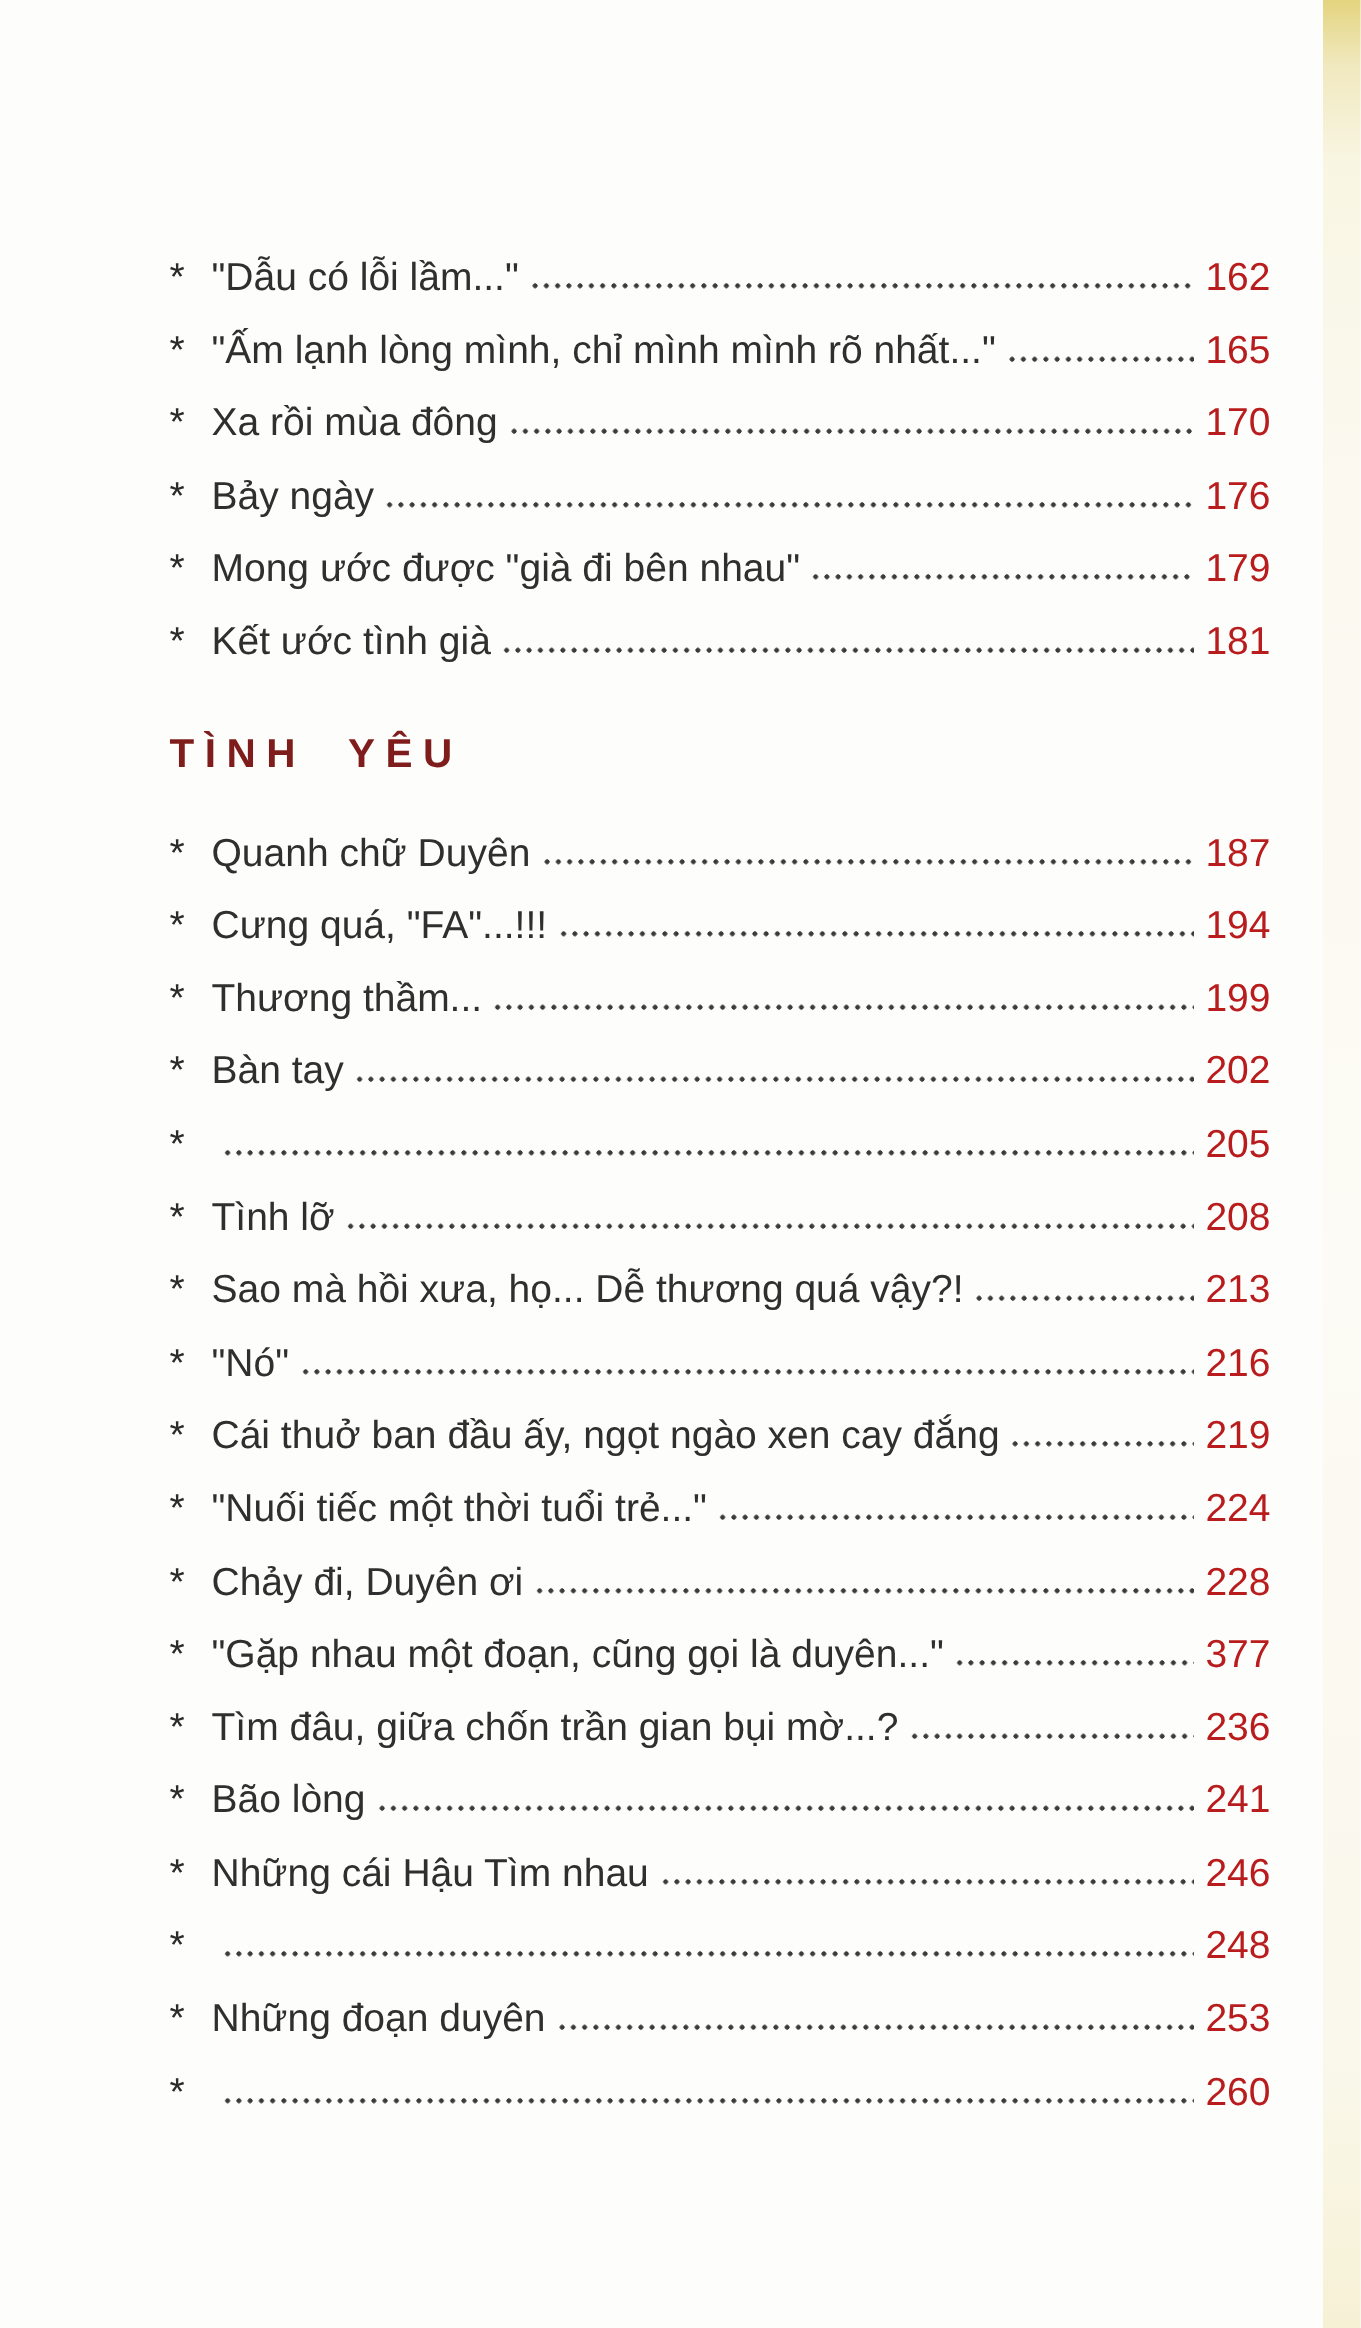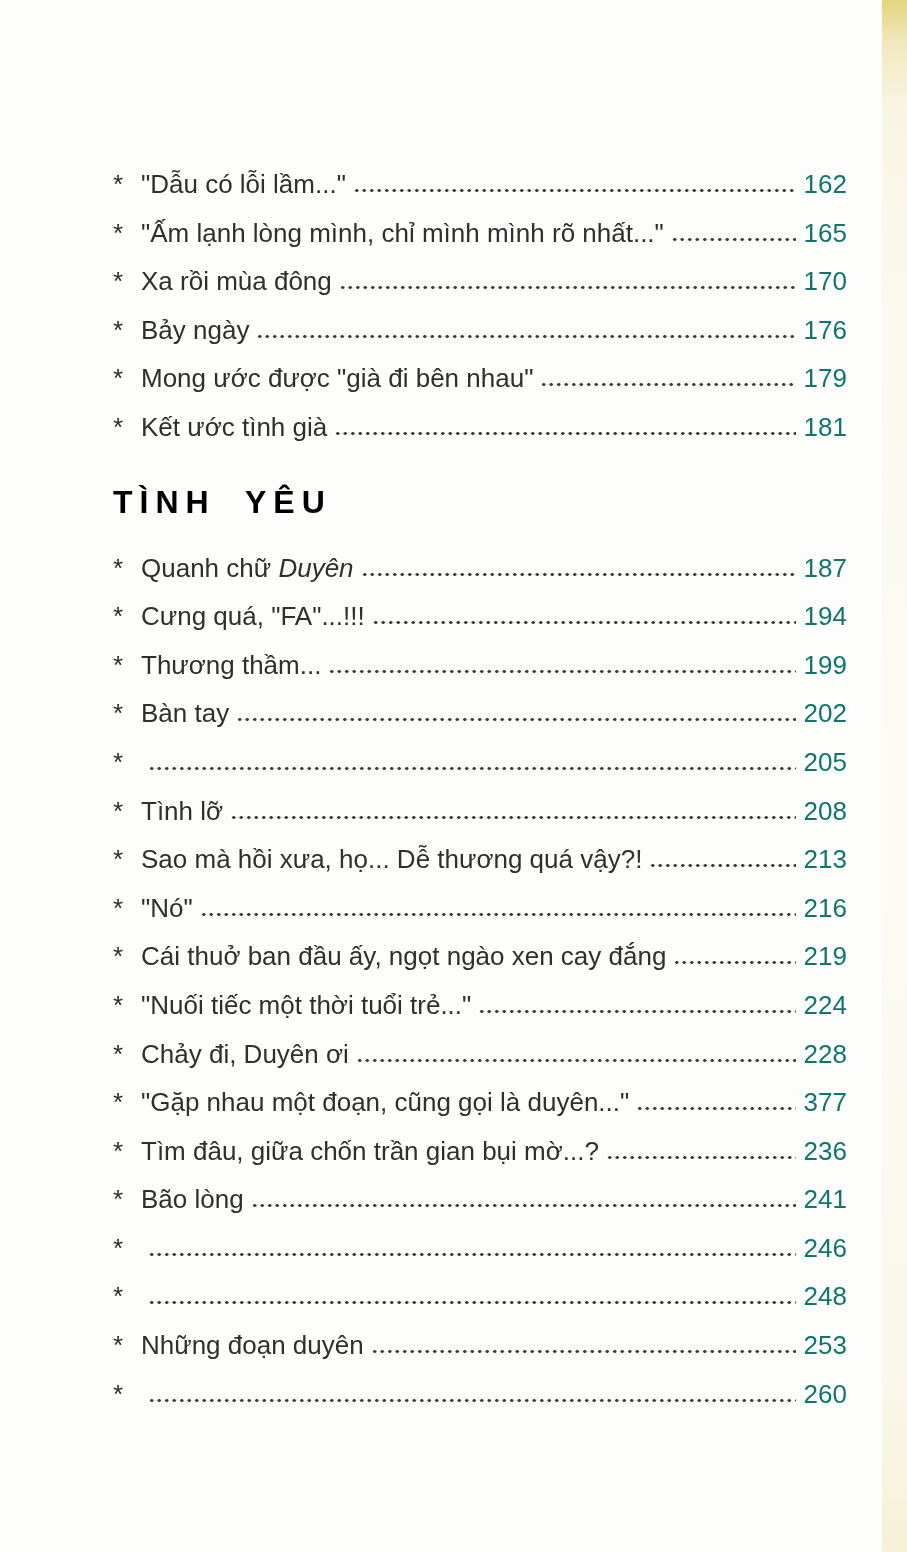--- a/index.html
+++ b/index.html
@@ -15,23 +15,23 @@
   .page{
     position:relative;
     width:100%;height:100%;
     box-sizing:border-box;
   }
   .content{
     box-sizing:border-box;
     padding:160px 60px 0 113px;
   }
   .section-heading{
-    font-size:32px;
+    font-size:27px;
     font-weight:bold;
-    color:#000000;
+    color:#7f1d1d;
     letter-spacing:7px;
     word-spacing:14px;
     height:48px;
     line-height:48px;
     margin-top:26px;
     margin-bottom:18px;
   }
   .toc-row{
     display:flex;
     align-items:baseline;
@@ -44,35 +44,34 @@
     flex:0 0 28px;
     color:#2b2b2b;
     font-size:26px;
   }
   .title{
     white-space:nowrap;
     flex:0 0 auto;
     color:#2f2f2f;
   }
   .title .italic{
-    font-style:italic;
   }
   .dots{
     flex:1 1 auto;
     min-width:14px;
     height:5px;
     margin:0 8px 0 7px;
     background-image:radial-gradient(circle, #3b3b3b 1.5px, transparent 1.8px);
     background-size:7.5px 5px;
     background-repeat:repeat-x;
     background-position:left bottom;
   }
   .page-num{
     flex:0 0 auto;
-    color:#0f766e;
+    color:#b91c1c;
     font-weight:500;
   }
   .page-edge{
     position:absolute;
     top:0;right:0;
     width:25px;height:100%;
     pointer-events:none;
     background:linear-gradient(to bottom,
       rgba(226,210,120,0.95) 0%,
       rgba(230,216,140,0.55) 2.8%,
@@ -203,20 +202,21 @@
         <span class="page-num">236</span>
       </div>
       <div class="toc-row">
         <span class="bullet">*</span>
         <span class="title"><span>Bão lòng </span></span>
         <span class="dots"></span>
         <span class="page-num">241</span>
       </div>
       <div class="toc-row">
         <span class="bullet">*</span>
+        <span class="title"><span>Những cái </span><span class="italic">Hậu Tìm nhau</span></span>
         <span class="dots"></span>
         <span class="page-num">246</span>
       </div>
       <div class="toc-row">
         <span class="bullet">*</span>
         <span class="dots"></span>
         <span class="page-num">248</span>
       </div>
       <div class="toc-row">
         <span class="bullet">*</span>

